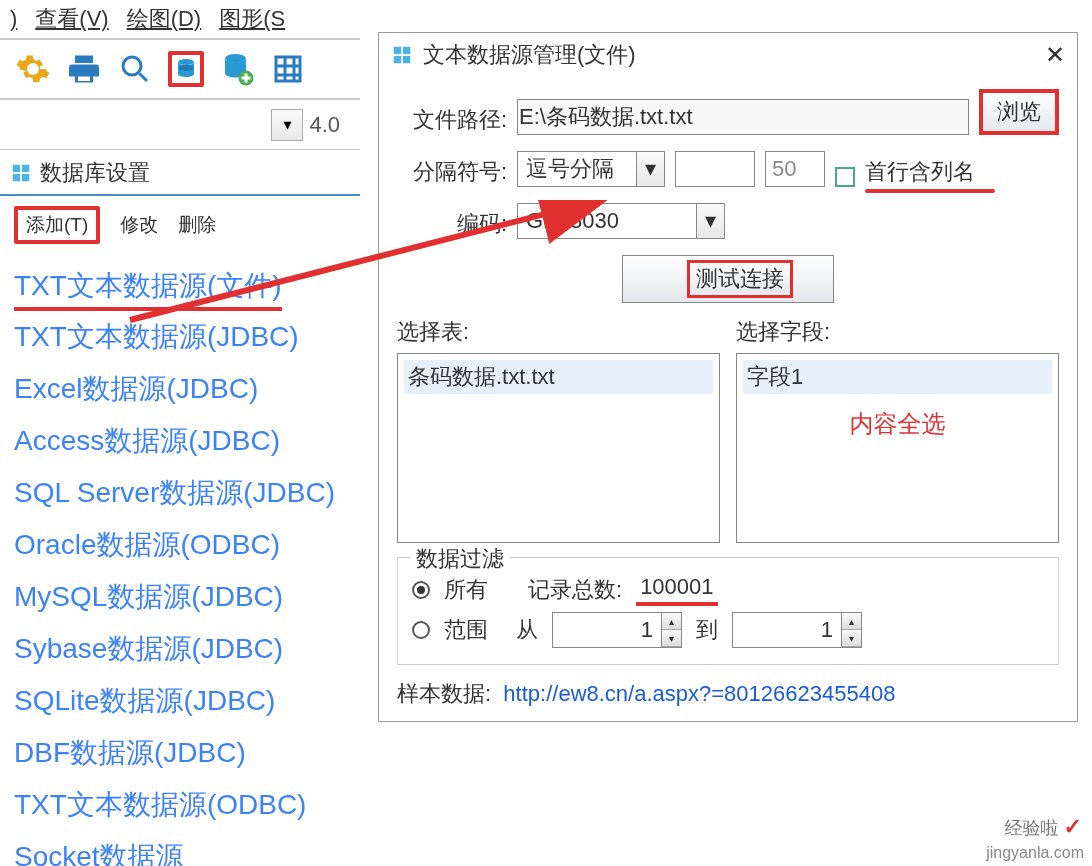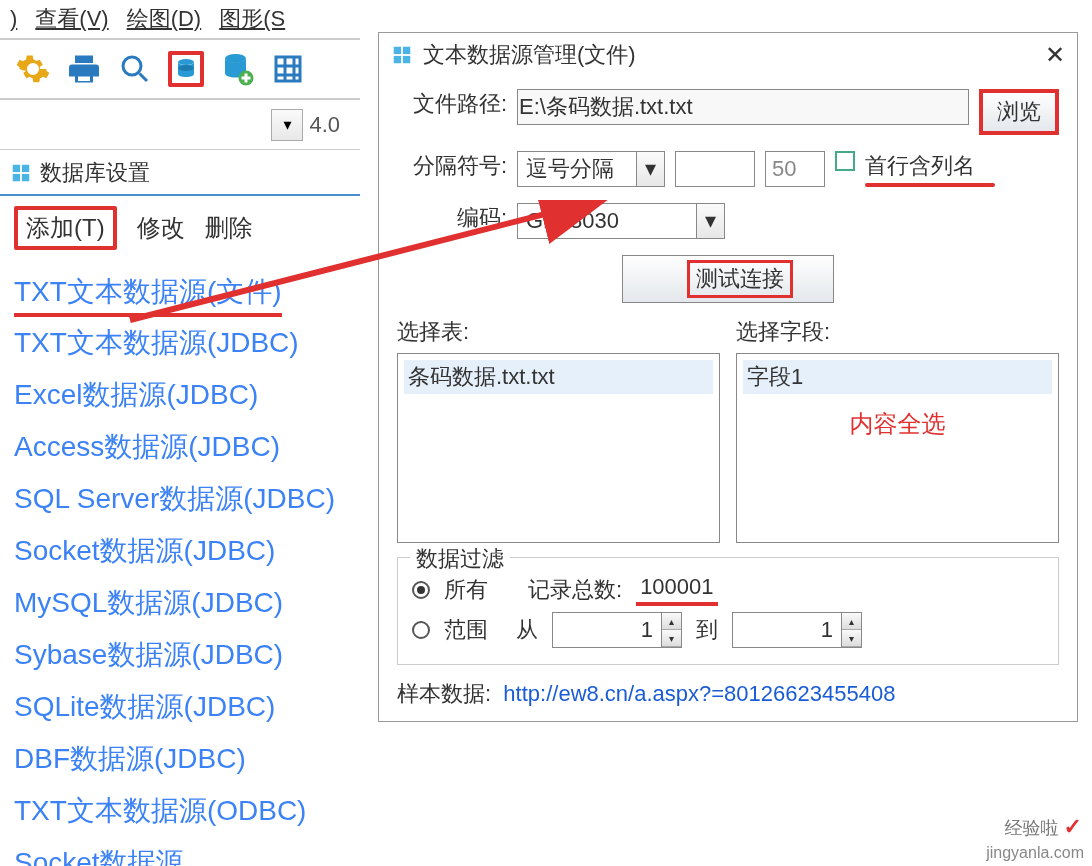--- a/index.html
+++ b/index.html
@@ -15,36 +15,36 @@
   .hl-box { border: 4px solid #e03030; border-radius: 2px; padding: 4px 2px; }
   
   .zoom-row { height: 50px; display: flex; align-items: center; justify-content: flex-end; gap: 6px; padding-right: 20px; border-bottom: 1px solid #ccc; }
   .zoom-row .dd { border: 1px solid #aaa; width: 32px; height: 32px; background: linear-gradient(#fafafa,#e8e8e8); display:flex; align-items:center; justify-content:center; }
   .zoom-row .val { font-size: 22px; color: #555; }
   
   .db-header { display: flex; align-items: center; gap: 8px; padding: 8px 10px 6px; border-bottom: 2px solid #488ecc; }
   .db-header .ico { width: 22px; height: 22px; }
   .db-header .tit { font-size: 22px; font-weight: 500; color: #333; }
   
-  .db-actions { display: flex; align-items: center; gap: 20px; padding: 10px 14px; font-size: 24px; color: #333; }
+  .db-actions { display: flex; align-items: center; gap: 20px; padding: 10px 14px; font-size: 19px; color: #333; }
   .db-actions .add { border: 4px solid #e03030; padding: 2px 8px; border-radius: 2px; }
   
   .ds-list { padding: 6px 14px; }
   .ds-item { font-size: 28px; color: #3b82f6; padding: 7px 0; }
   .ds-item.hl { display: inline-block; border-bottom: 4px solid #e03030; padding-bottom: 2px; }
   
   
   .dialog { position: absolute; left: 378px; top: 32px; width: 700px; background: #fff; border: 1px solid #999;}
   .titlebar { height: 44px; display: flex; align-items: center; padding: 0 12px; }
   .titlebar .t-ico { width: 22px; height: 22px; margin-right: 10px; }
   .titlebar .tit { font-size: 22px; color: #333; flex: 1; }
   .titlebar .close { font-size: 24px; color: #333; cursor: pointer; }
   
   .dlg-body { padding: 12px 18px; font-size: 22px; color: #333; }
-  .row { display: flex; align-items: flex-start; margin-bottom: 16px; gap: 10px; }
+  .row { display: flex; align-items: flex-end; margin-bottom: 16px; gap: 10px; }
   .lbl { width: 110px; text-align: right; }
   .field { flex: 1; border: 1px solid #888; height: 36px; padding: 4px 1px; display: flex; align-items: center; background: #f8f8f8; }
   .btn { border: 1px solid #888; background: linear-gradient(#fefefe,#e4e8ec); padding: 4px 14px; cursor: pointer; }
   .btn.hl { border: 4px solid #e03030; }
   
   .combo { display: flex; }
   .combo .cv { border: 1px solid #888; height: 36px; padding: 4px 8px; display:flex;align-items:center; background:#fff; }
   .combo .cd { border: 1px solid #888; border-left:none; width: 28px; height: 36px; background: linear-gradient(#fafafa,#e8e8e8); display:flex;align-items:center;justify-content:center; }
   .small-input { border: 1px solid #888; width: 60px; height: 36px; padding: 4px 6px; color:#888;background:#fff; }
   .small-input.blank { width: 80px; }
@@ -155,21 +155,21 @@
     <span>修改</span>
     <span>删除</span>
   </div>
 
   <div class="ds-list">
     <div><span class="ds-item hl">TXT文本数据源(文件)</span></div>
     <div class="ds-item">TXT文本数据源(JDBC)</div>
     <div class="ds-item">Excel数据源(JDBC)</div>
     <div class="ds-item">Access数据源(JDBC)</div>
     <div class="ds-item">SQL Server数据源(JDBC)</div>
-    <div class="ds-item">Socket数据源(JDBC)</div>
+    <div class="ds-item">Oracle数据源(ODBC)</div>
     <div class="ds-item">MySQL数据源(JDBC)</div>
     <div class="ds-item">Sybase数据源(JDBC)</div>
     <div class="ds-item">SQLite数据源(JDBC)</div>
     <div class="ds-item">DBF数据源(JDBC)</div>
     <div class="ds-item">TXT文本数据源(ODBC)</div>
     <div class="ds-item">Socket数据源</div>
   </div>
 </div>
 
 <div class="dialog">

